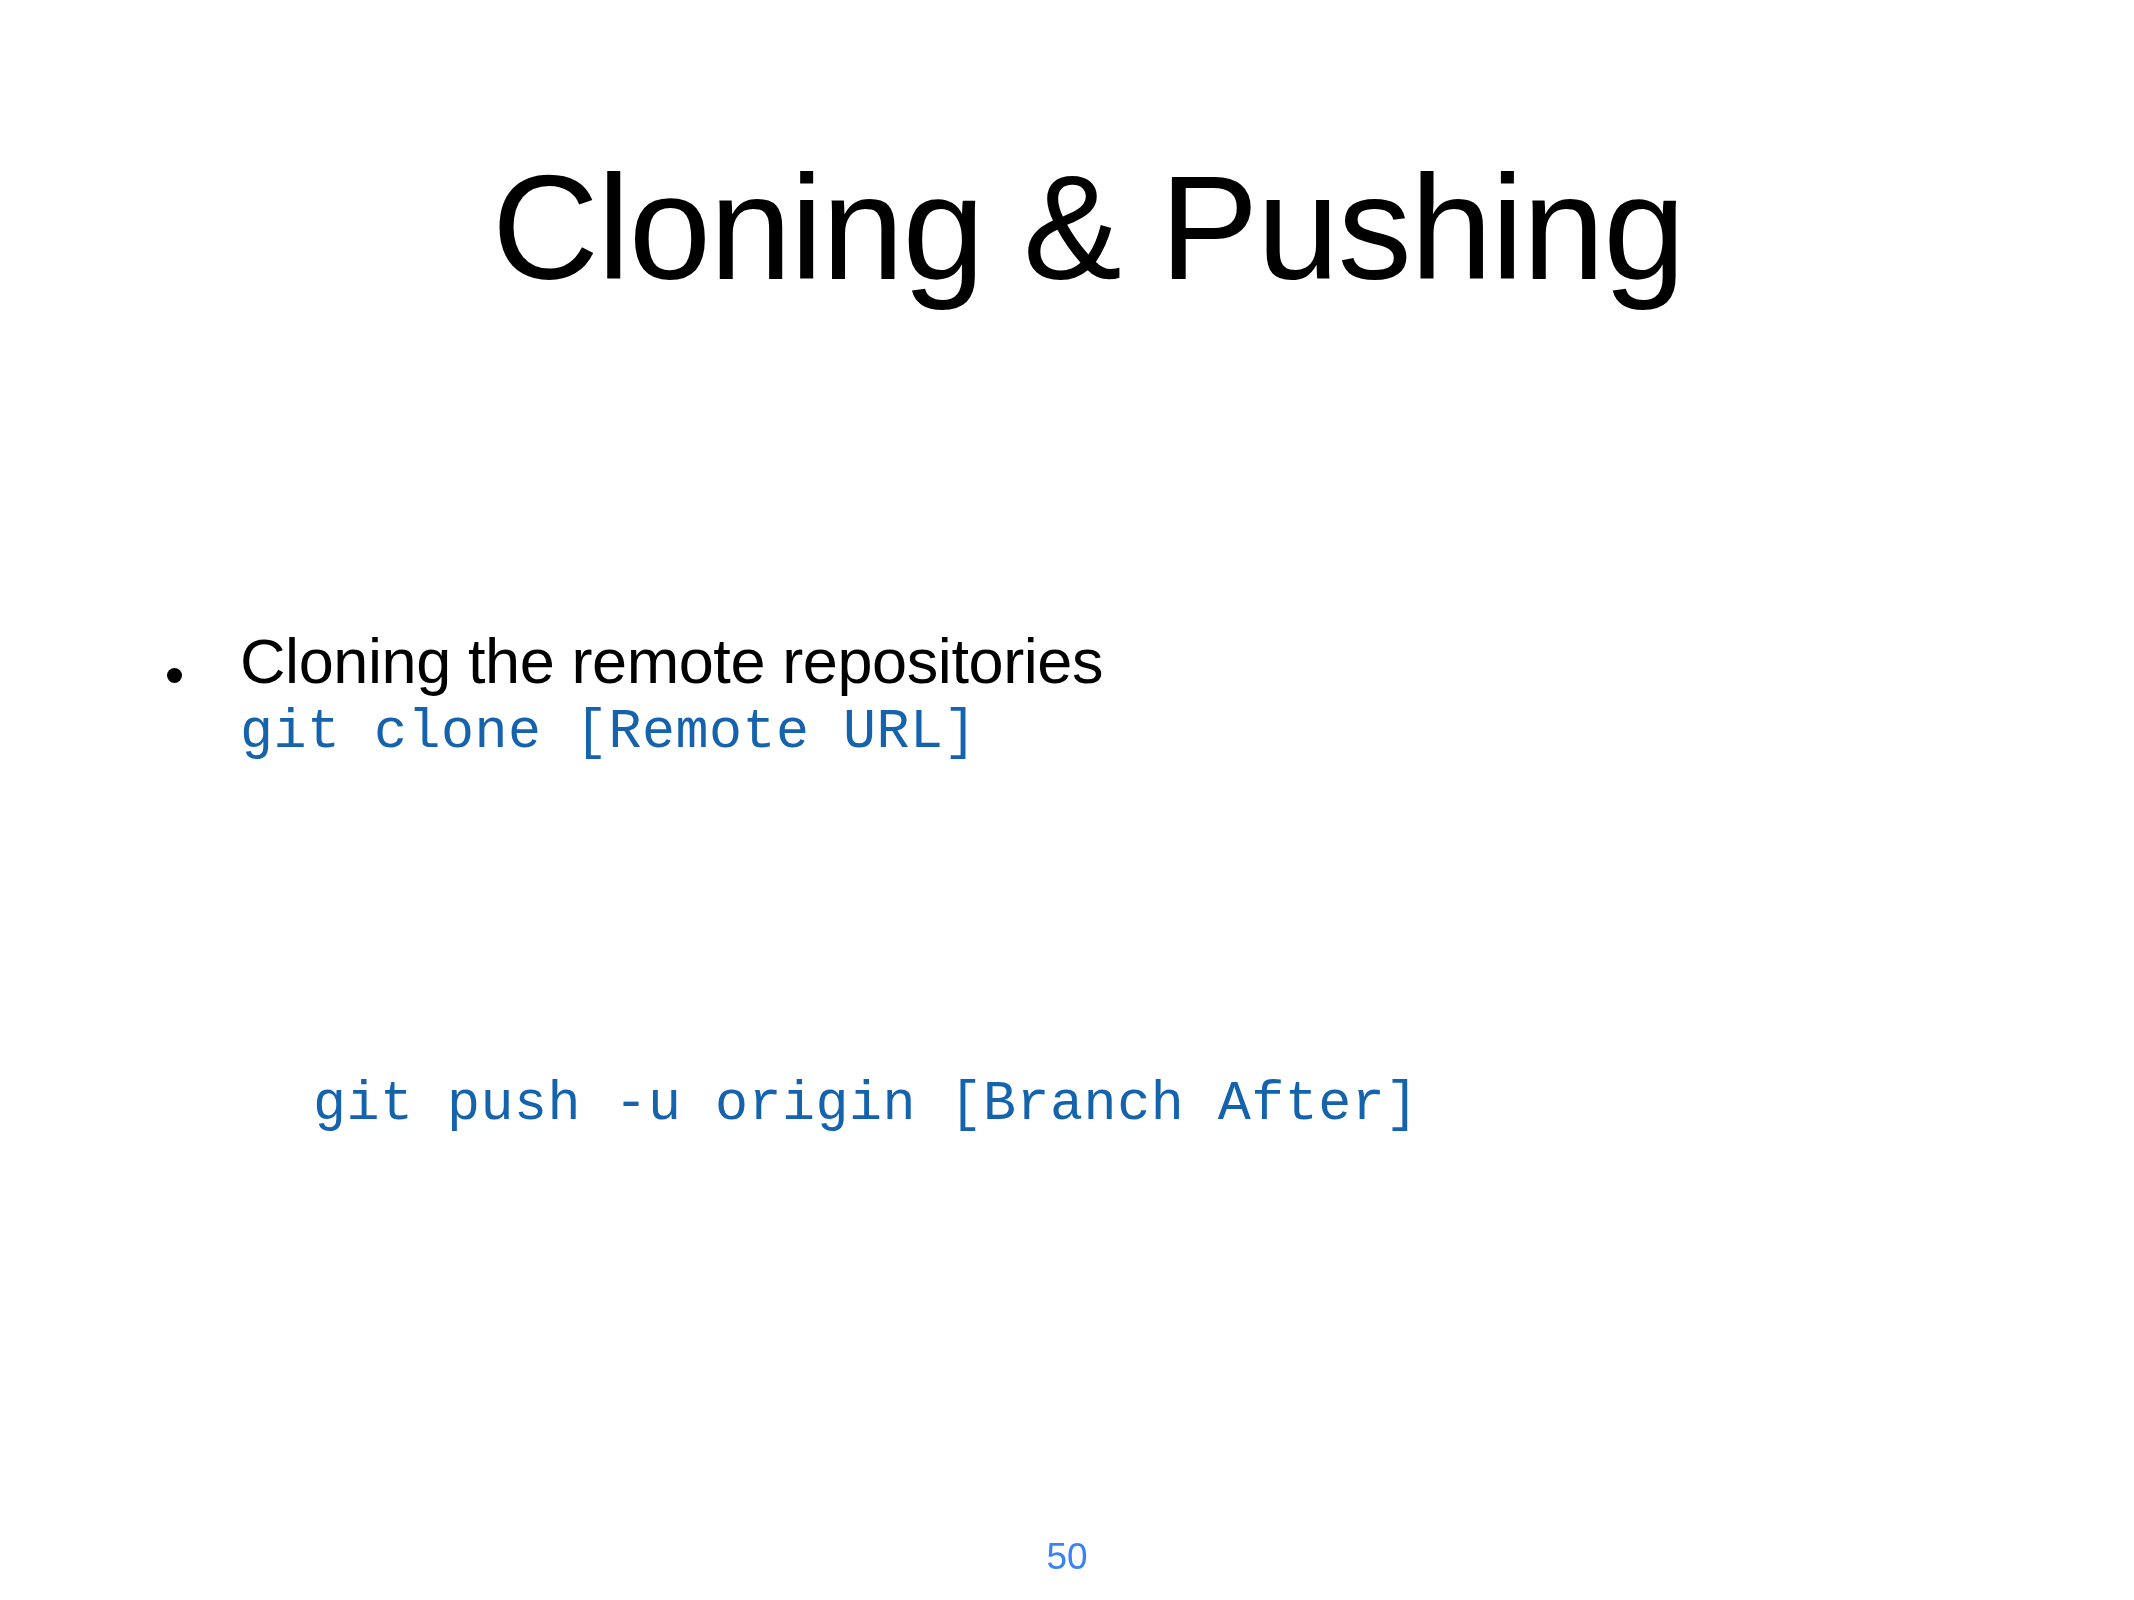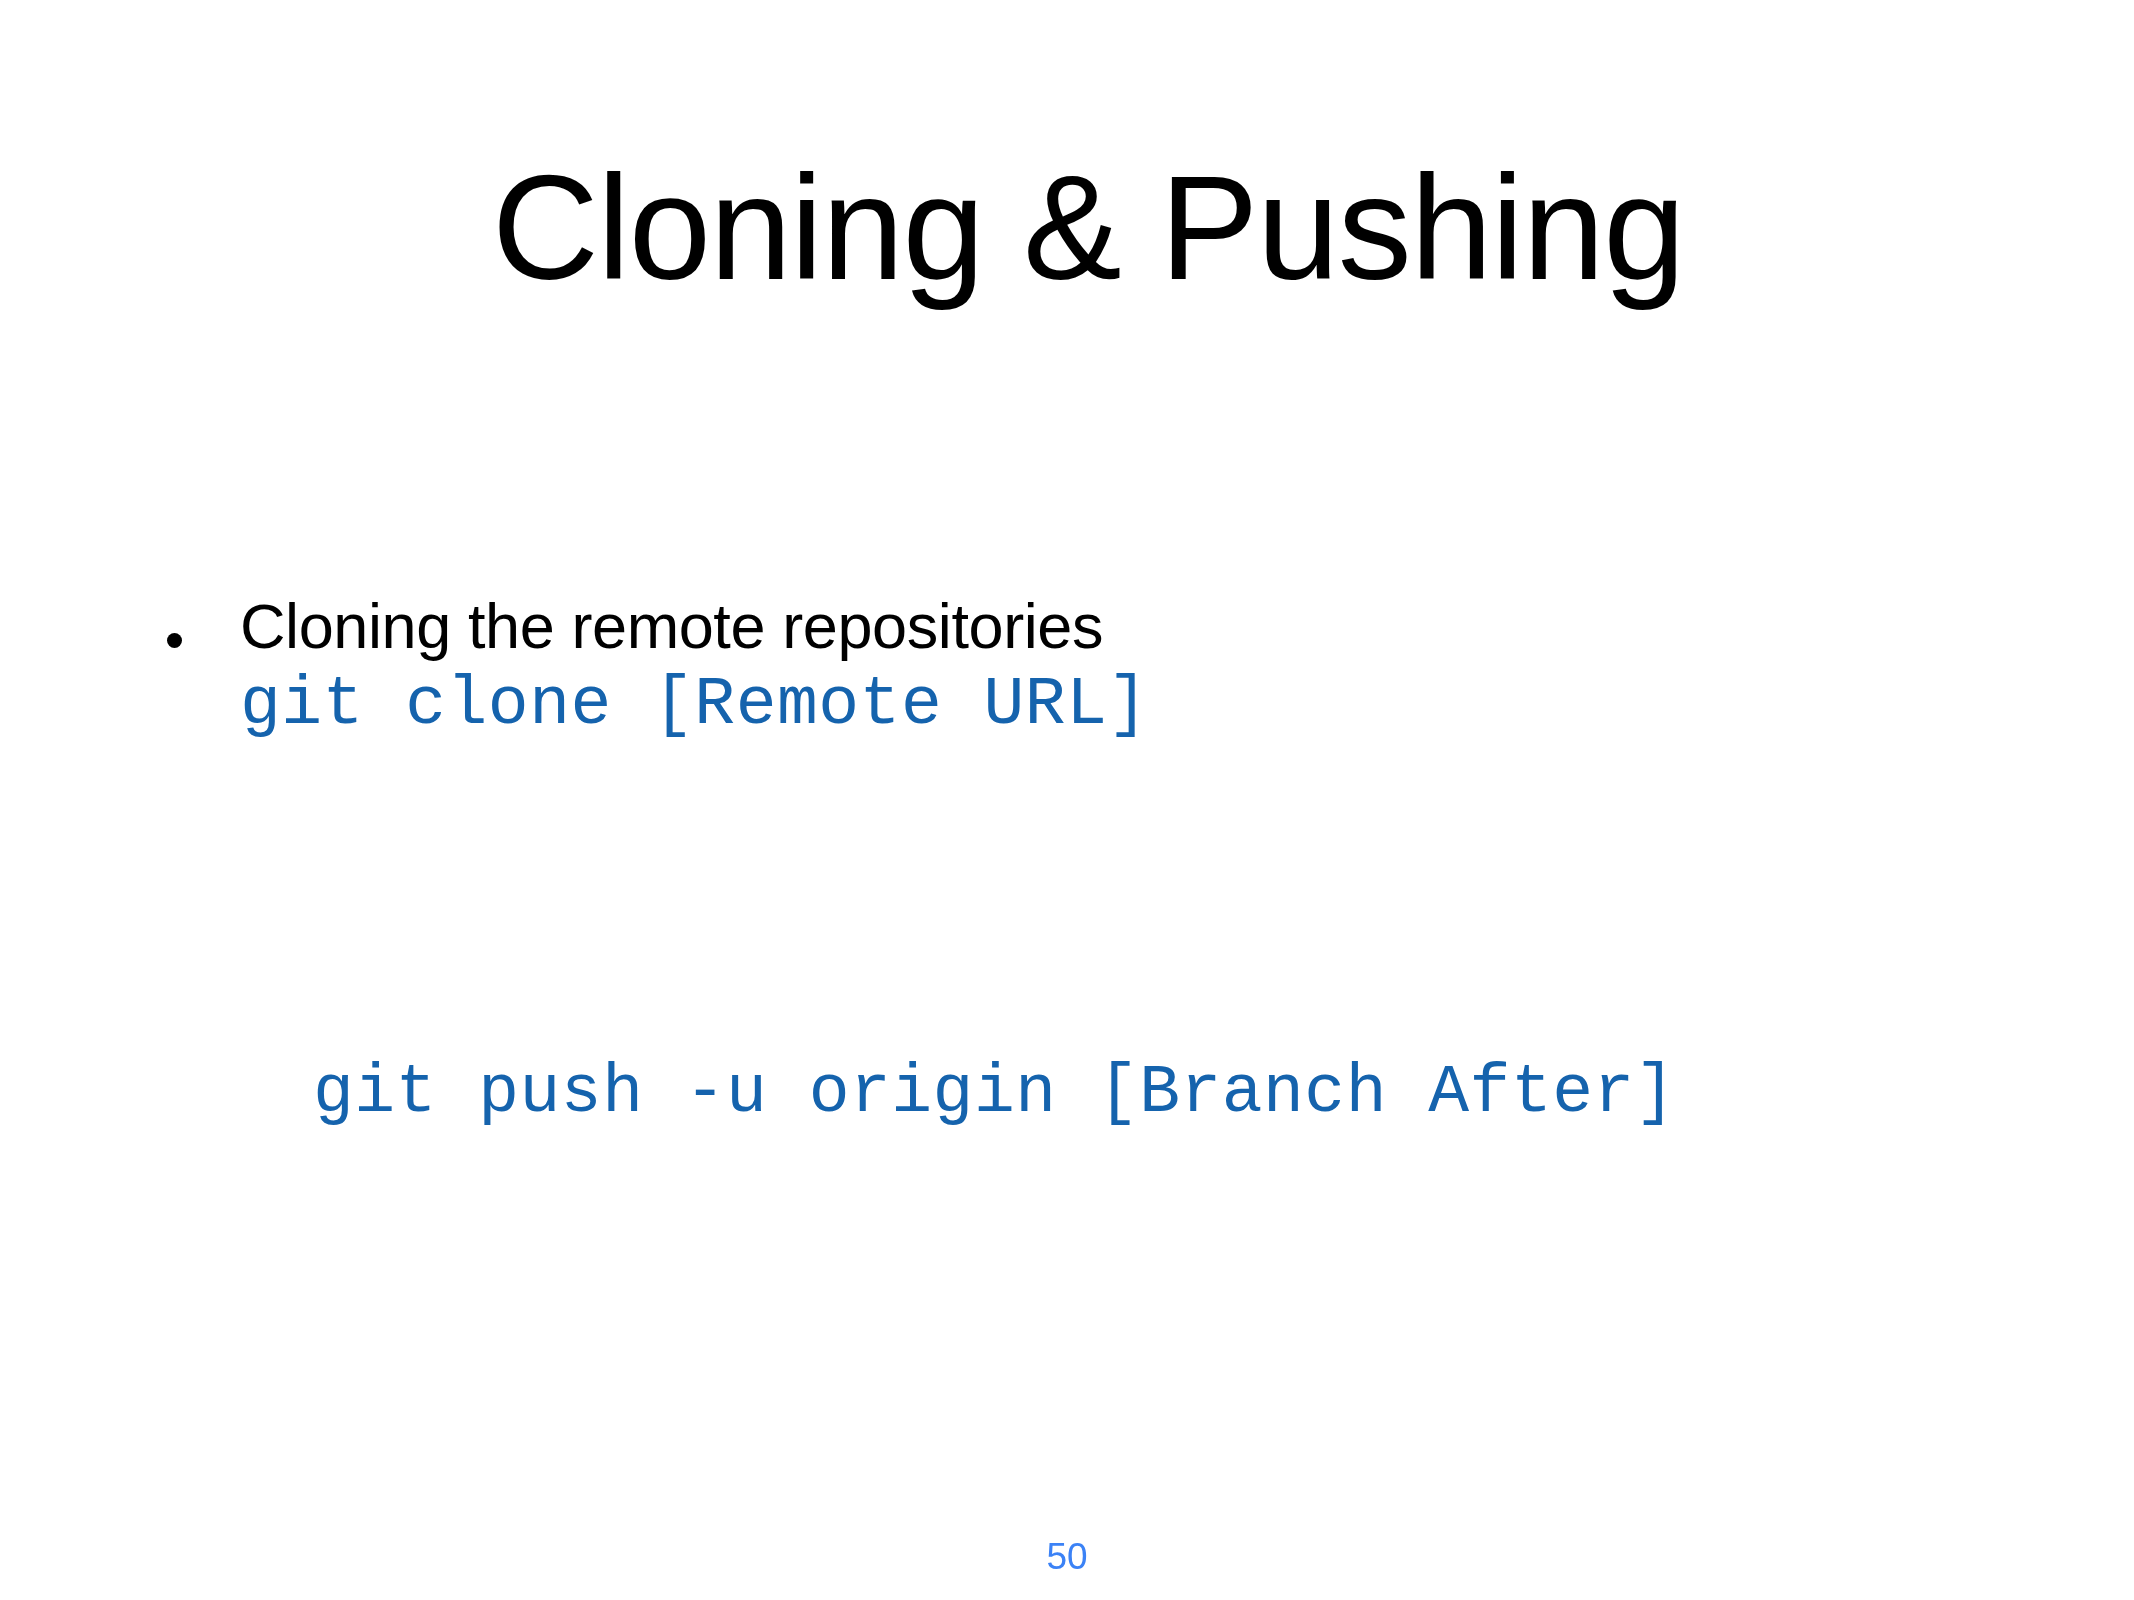--- a/index.html
+++ b/index.html
@@ -43,20 +43,21 @@
   .body-block {
     position: absolute;
     left: 150px;
     right: 120px;
     top: 590px;
   }
 
   .bullet-row {
     position: relative;
     display: block;
+    margin-top: 35px;
   }
 
   
   .lvl1 {
     padding-left: 90px;
   }
   .lvl1 > .dot {
     position: absolute;
     left: 17px;
     top: 43px;
@@ -95,21 +96,21 @@
   }
 
   .bullet-text b,
   .bullet-text .strong {
     font-weight: 700;
   }
 
   
   .code-line {
     font-family: "Liberation Mono", monospace;
-    font-size: 68px;
+    font-size: 55px;
     line-height: 1.22;
     color: #1563AD;
     letter-spacing: 0.5px;
     white-space: pre;
   }
   .code-lvl1 { padding-left: 90px; }
   .code-lvl2 { padding-left: 163px; }
 
   
   .gap-big   { height: 180px; }

